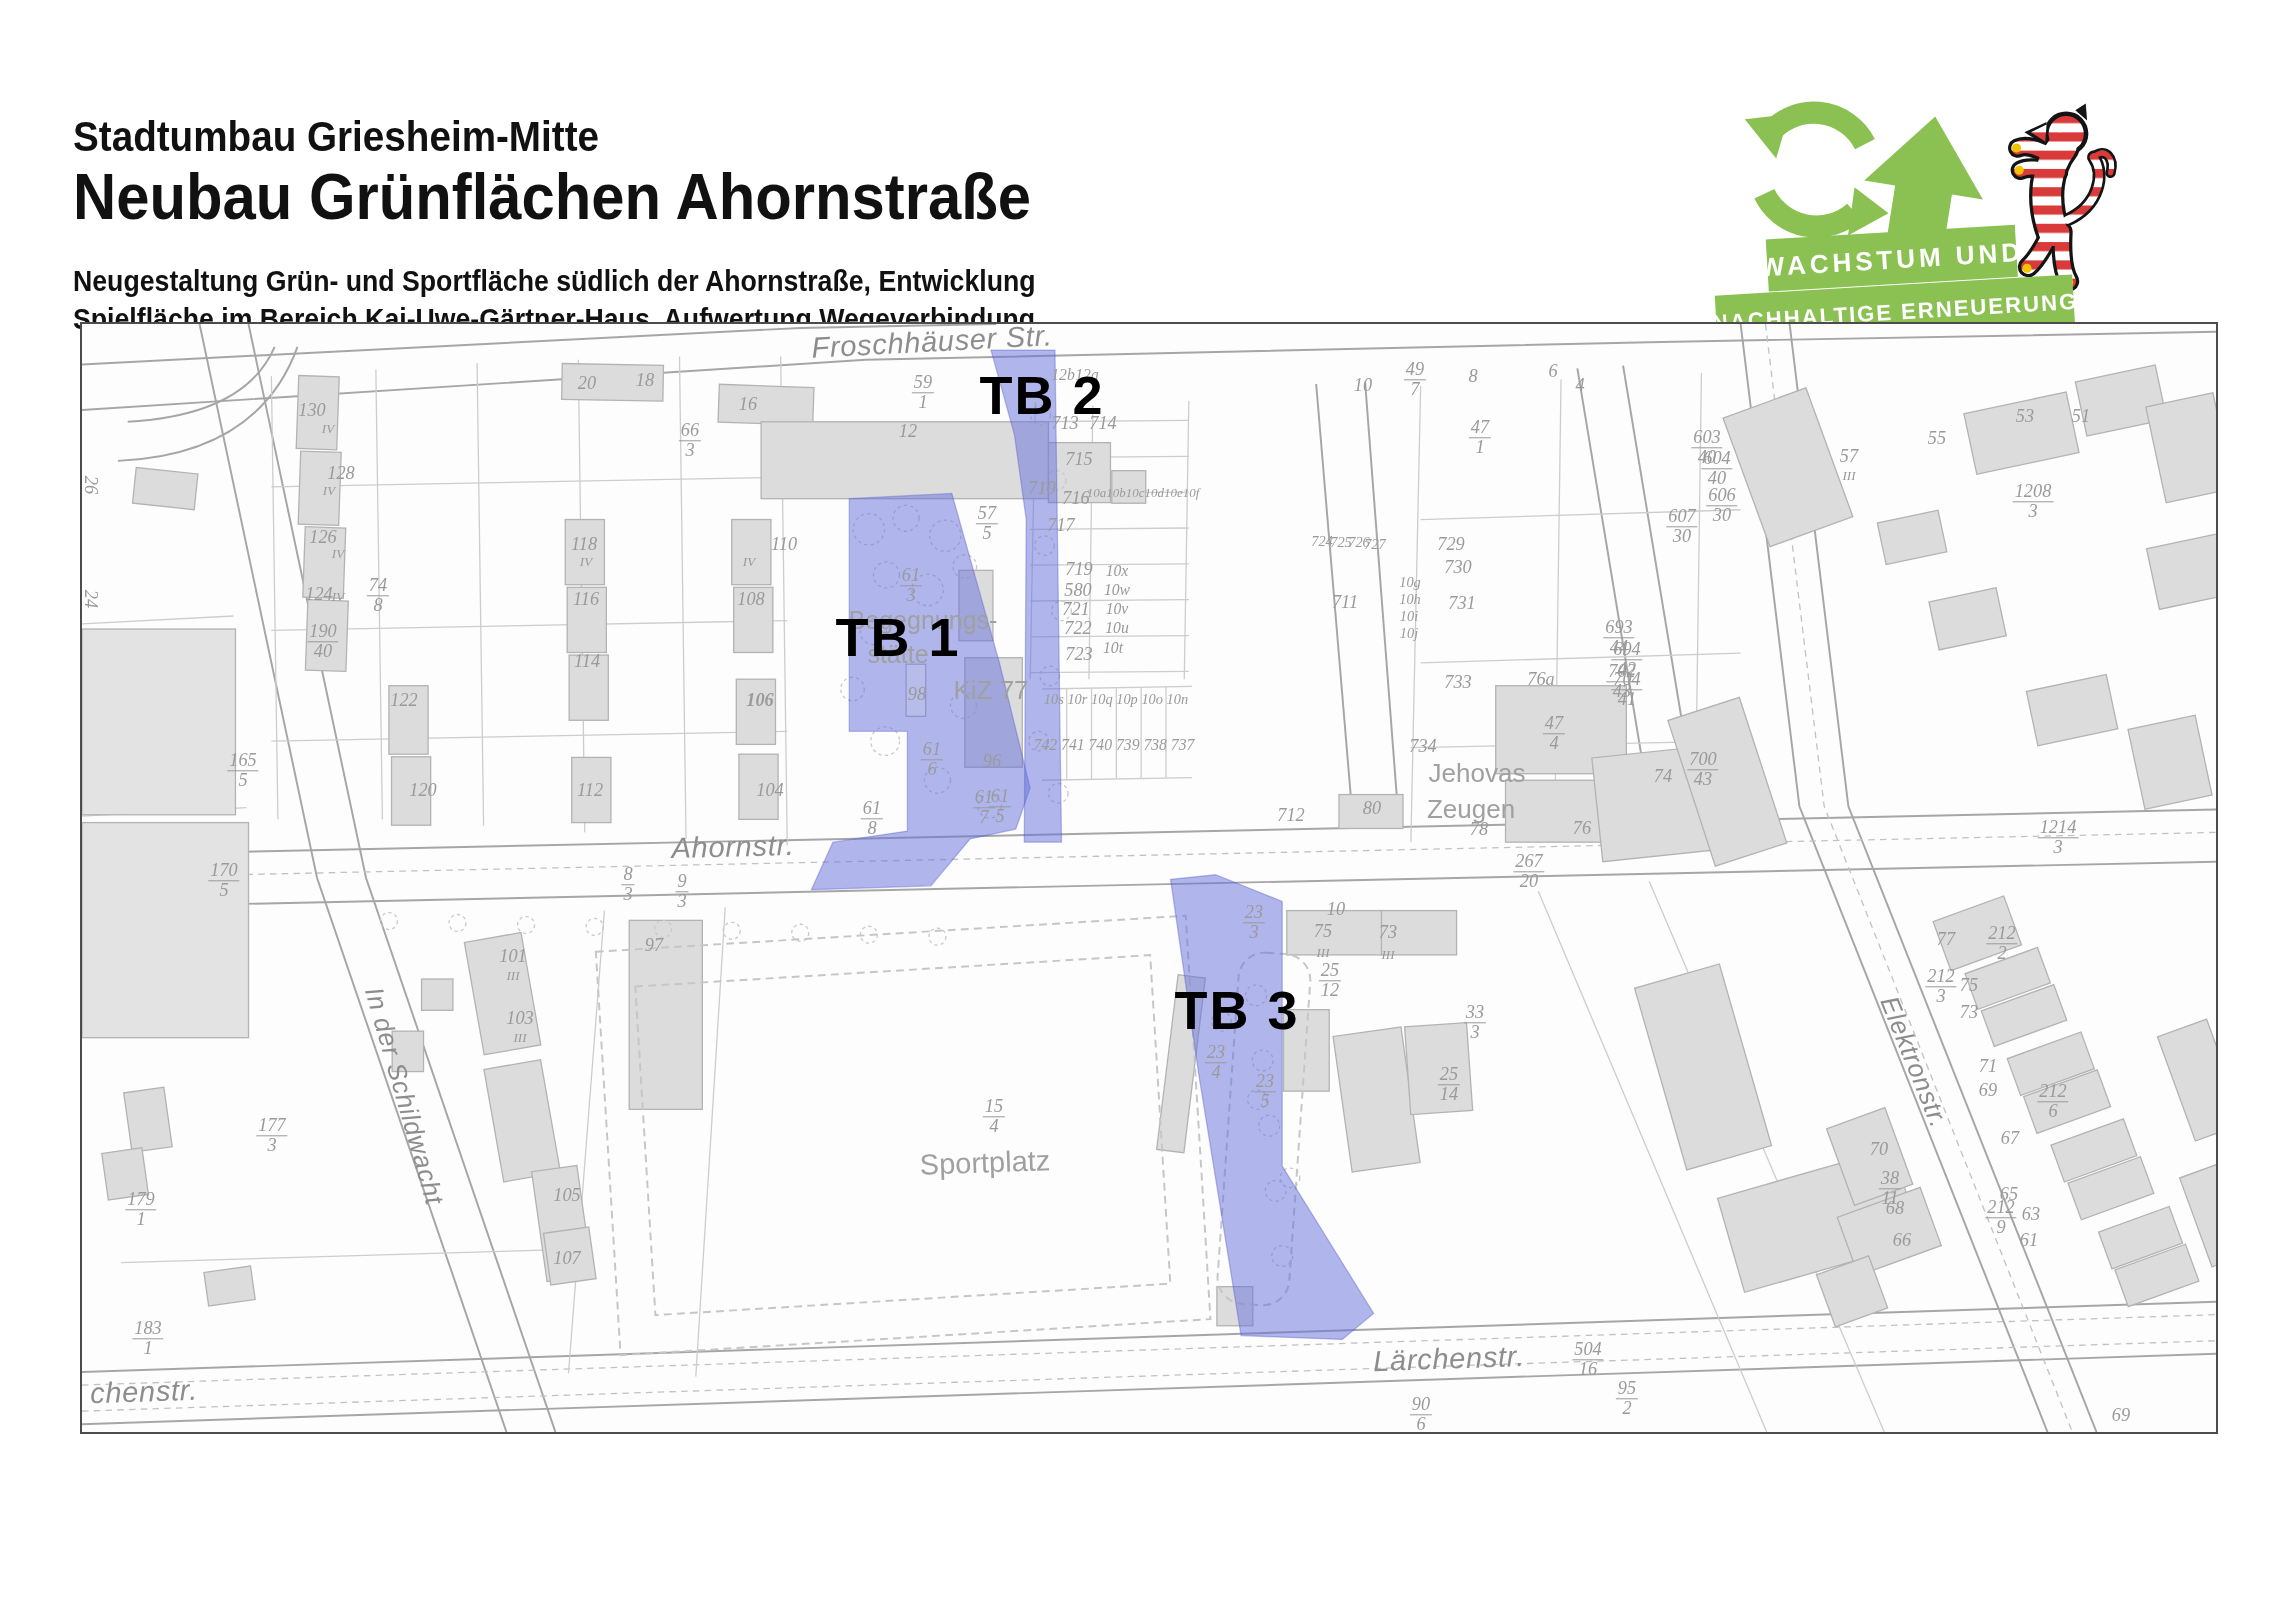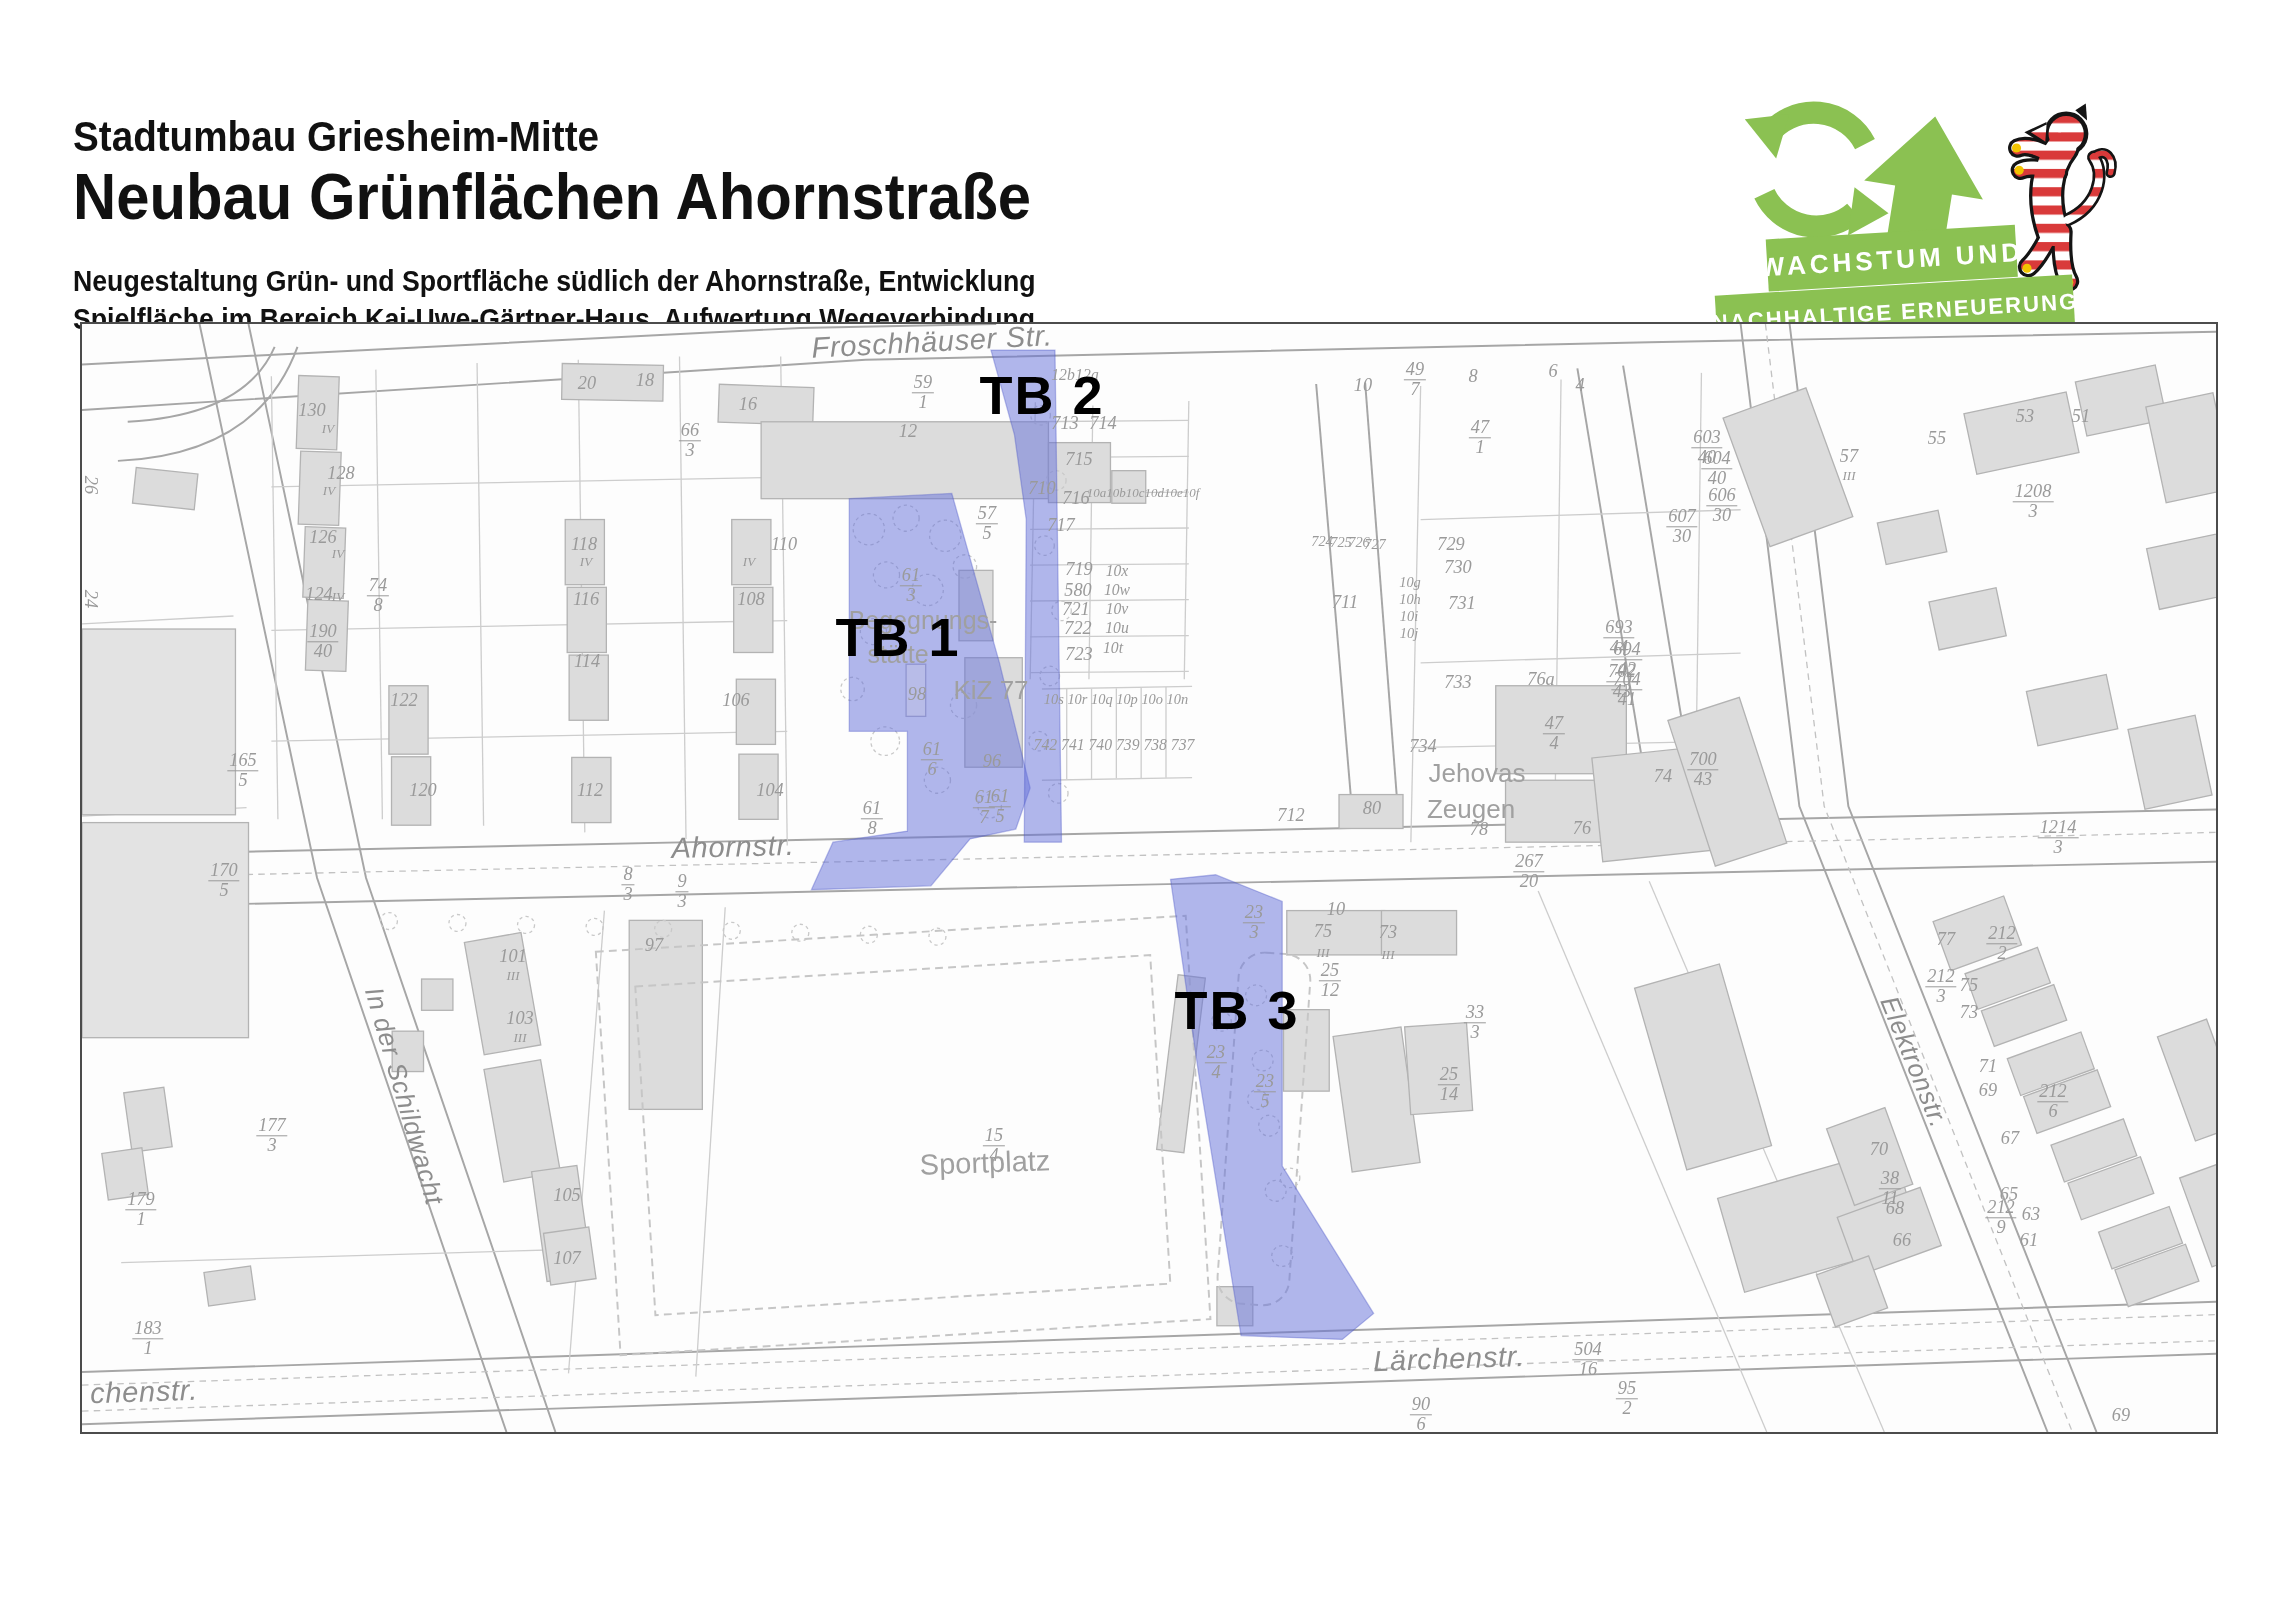--- a/index.html
+++ b/index.html
@@ -435,21 +435,21 @@
           <div class="den">12</div>
         </div>
         <div class="mlabel parcel" style="left: 1393px; top: 699px; transform: translate(-50%, -50%) rotate(0deg);">
           <div class="num">33</div>
           <div class="den">3</div>
         </div>
         <div class="mlabel parcel" style="left: 1367px; top: 761px; transform: translate(-50%, -50%) rotate(0deg);">
           <div class="num">25</div>
           <div class="den">14</div>
         </div>
-        <div class="mlabel parcel" style="left: 912px; top: 793px; transform: translate(-50%, -50%) rotate(0deg); margin-top: 29px;">
+        <div class="mlabel parcel" style="left: 912px; top: 793px; transform: translate(-50%, -50%) rotate(0deg);">
           <div class="num">15</div>
           <div class="den">4</div>
         </div>
         <div class="mlabel parcel" style="left: 546px; top: 561px; transform: translate(-50%, -50%) rotate(0deg);">
           <div class="num">8</div>
           <div class="den">3</div>
         </div>
         <div class="mlabel parcel" style="left: 600px; top: 568px; transform: translate(-50%, -50%) rotate(0deg);">
           <div class="num">9</div>
           <div class="den">3</div>
@@ -498,21 +498,21 @@
         <div class="mlabel parcel" style="left: 256px; top: 230px; transform: translate(-50%, -50%) rotate(0deg); font-size: 13px;">IV</div>
         <div class="mlabel parcel" style="left: 237px; top: 270px; transform: translate(-50%, -50%) rotate(0deg);">124</div>
         <div class="mlabel parcel" style="left: 256px; top: 273px; transform: translate(-50%, -50%) rotate(0deg); font-size: 13px;">IV</div>
         <div class="mlabel parcel" style="left: 502px; top: 220px; transform: translate(-50%, -50%) rotate(0deg);">118</div>
         <div class="mlabel parcel" style="left: 504px; top: 238px; transform: translate(-50%, -50%) rotate(0deg); font-size: 13px;">IV</div>
         <div class="mlabel parcel" style="left: 504px; top: 275px; transform: translate(-50%, -50%) rotate(0deg);">116</div>
         <div class="mlabel parcel" style="left: 505px; top: 337px; transform: translate(-50%, -50%) rotate(0deg);">114</div>
         <div class="mlabel parcel" style="left: 666px; top: 220px; transform: translate(-50%, -50%) rotate(0deg); margin-left: 36px;">110</div>
         <div class="mlabel parcel" style="left: 667px; top: 238px; transform: translate(-50%, -50%) rotate(0deg); font-size: 13px;">IV</div>
         <div class="mlabel parcel" style="left: 669px; top: 275px; transform: translate(-50%, -50%) rotate(0deg);">108</div>
-        <div class="mlabel parcel" style="left: 654px; top: 376px; transform: translate(-50%, -50%) rotate(0deg);">106</div>
+        <div class="mlabel parcel" style="left: 678px; top: 376px; transform: translate(-50%, -50%) rotate(0deg); font-weight: bold;">106</div>
         <div class="mlabel parcel" style="left: 688px; top: 466px; transform: translate(-50%, -50%) rotate(0deg);">104</div>
         <div class="mlabel parcel" style="left: 322px; top: 376px; transform: translate(-50%, -50%) rotate(0deg);">122</div>
         <div class="mlabel parcel" style="left: 341px; top: 466px; transform: translate(-50%, -50%) rotate(0deg);">120</div>
         <div class="mlabel parcel" style="left: 508px; top: 466px; transform: translate(-50%, -50%) rotate(0deg);">112</div>
         <div class="mlabel parcel" style="left: 1506px; top: 1036px; transform: translate(-50%, -50%) rotate(0deg);">
           <div class="num">504</div>
           <div class="den">16</div>
         </div>
         <div class="mlabel parcel" style="left: 1339px; top: 1091px; transform: translate(-50%, -50%) rotate(0deg);">
           <div class="num">90</div>

